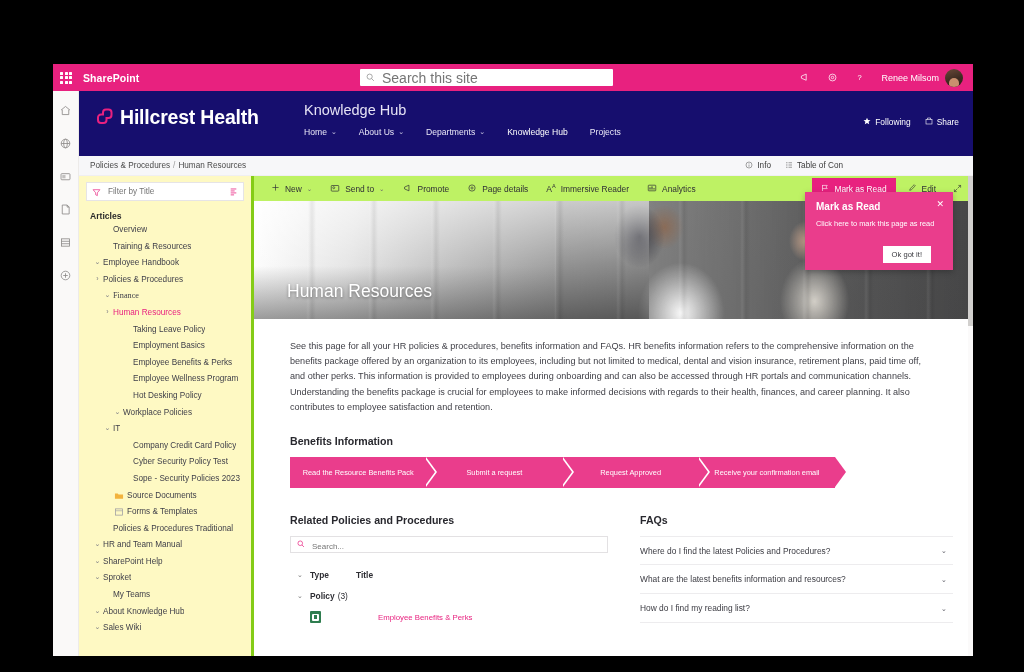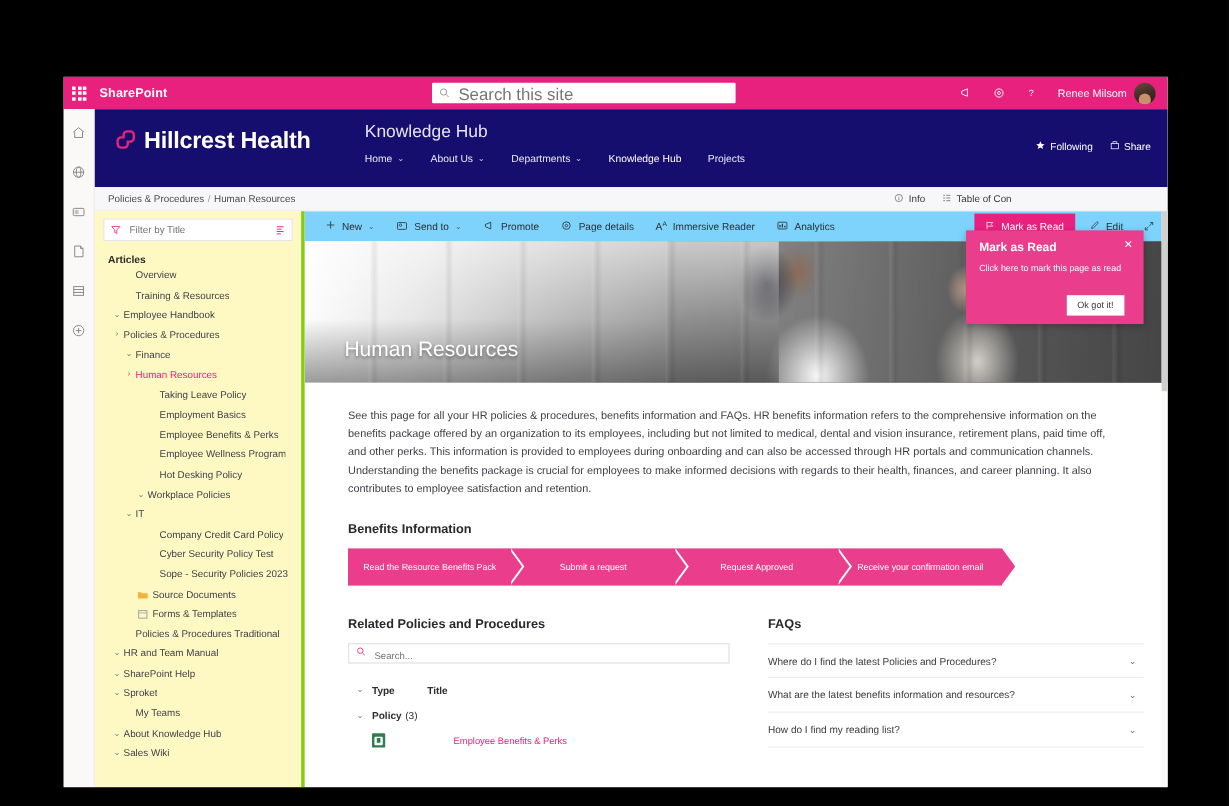--- a/index.html
+++ b/index.html
@@ -184,21 +184,21 @@
   .main {
     position: absolute; left: 201px; top: 112px;
     width: 719px; height: 480px;
     background: #fff;
     overflow: hidden;
   }
   
   .cmdbar {
     height: 25px; display: flex; align-items: center;
     gap: 0px; padding-left: 8px;
-    background: #7dd3fc; position: relative;
+    background: #bef264; position: relative;
   }
   .cmd {
     display: flex; align-items: center; gap: 5px;
     font-size: 8.4px; color: #2f2f35; padding: 0 9px; height: 25px;
     cursor: pointer; white-space: nowrap;
   }
   .cmd .mini-chev { font-size: 6.5px; color: #666; }
   .cmd-right {
     position: absolute; right: 4px; top: 0; height: 25px;
     display: flex; align-items: center; gap: 2px;
@@ -345,21 +345,21 @@
     background: #ea3d8c; color: #fff; z-index: 40;
     box-shadow: 0 2px 6px rgba(0,0,0,.25);
   }
   .callout-title { font-size: 10px; font-weight: bold; padding: 9px 0 0 11px; }
   .callout-x {
     position: absolute; right: 9px; top: 8px; font-size: 9px; cursor: pointer;
     line-height: 1;
   }
   .callout-body { font-size: 7.4px; padding: 7px 12px 0 11px; }
   .callout-btn {
-    position: absolute; right: 16px; bottom: 7px;
+    position: absolute; right: 22px; bottom: 7px;
     background: #fff; color: #3a3a40; font-size: 7.6px;
     padding: 4px 9px; cursor: pointer;
   }
   .scrollbar {
     position: absolute; right: 0; top: 112px; width: 5px; height: 480px;
     background: #fbfafa;
   }
   .scrollbar i {
     position: absolute; left: 0; top: 0; width: 5px; height: 150px;
     background: #d2d0ce; display: block;
@@ -576,21 +576,21 @@
             <span class="tlabel">Training &amp; Resources</span>
           </div>
           <div class="tnode" style="padding-left: 13px;">
             <span class="tw">⌄</span>
             <span class="tlabel">Employee Handbook</span>
           </div>
           <div class="tnode" style="padding-left: 13px;">
             <span class="tw">›</span>
             <span class="tlabel">Policies &amp; Procedures</span>
           </div>
-          <div class="tnode" style="padding-left: 23px;">
+          <div class="tnode" style="padding-left: 23px; font-family: Liberation Serif, serif;">
             <span class="tw">⌄</span>
             <span class="tlabel">Finance</span>
           </div>
           <div class="tnode sel" style="padding-left: 23px;">
             <span class="tw">›</span>
             <span class="tlabel">Human Resources</span>
           </div>
           <div class="tnode" style="padding-left: 43px;">
             <span class="tw"></span>
             <span class="tlabel">Taking Leave Policy</span>

